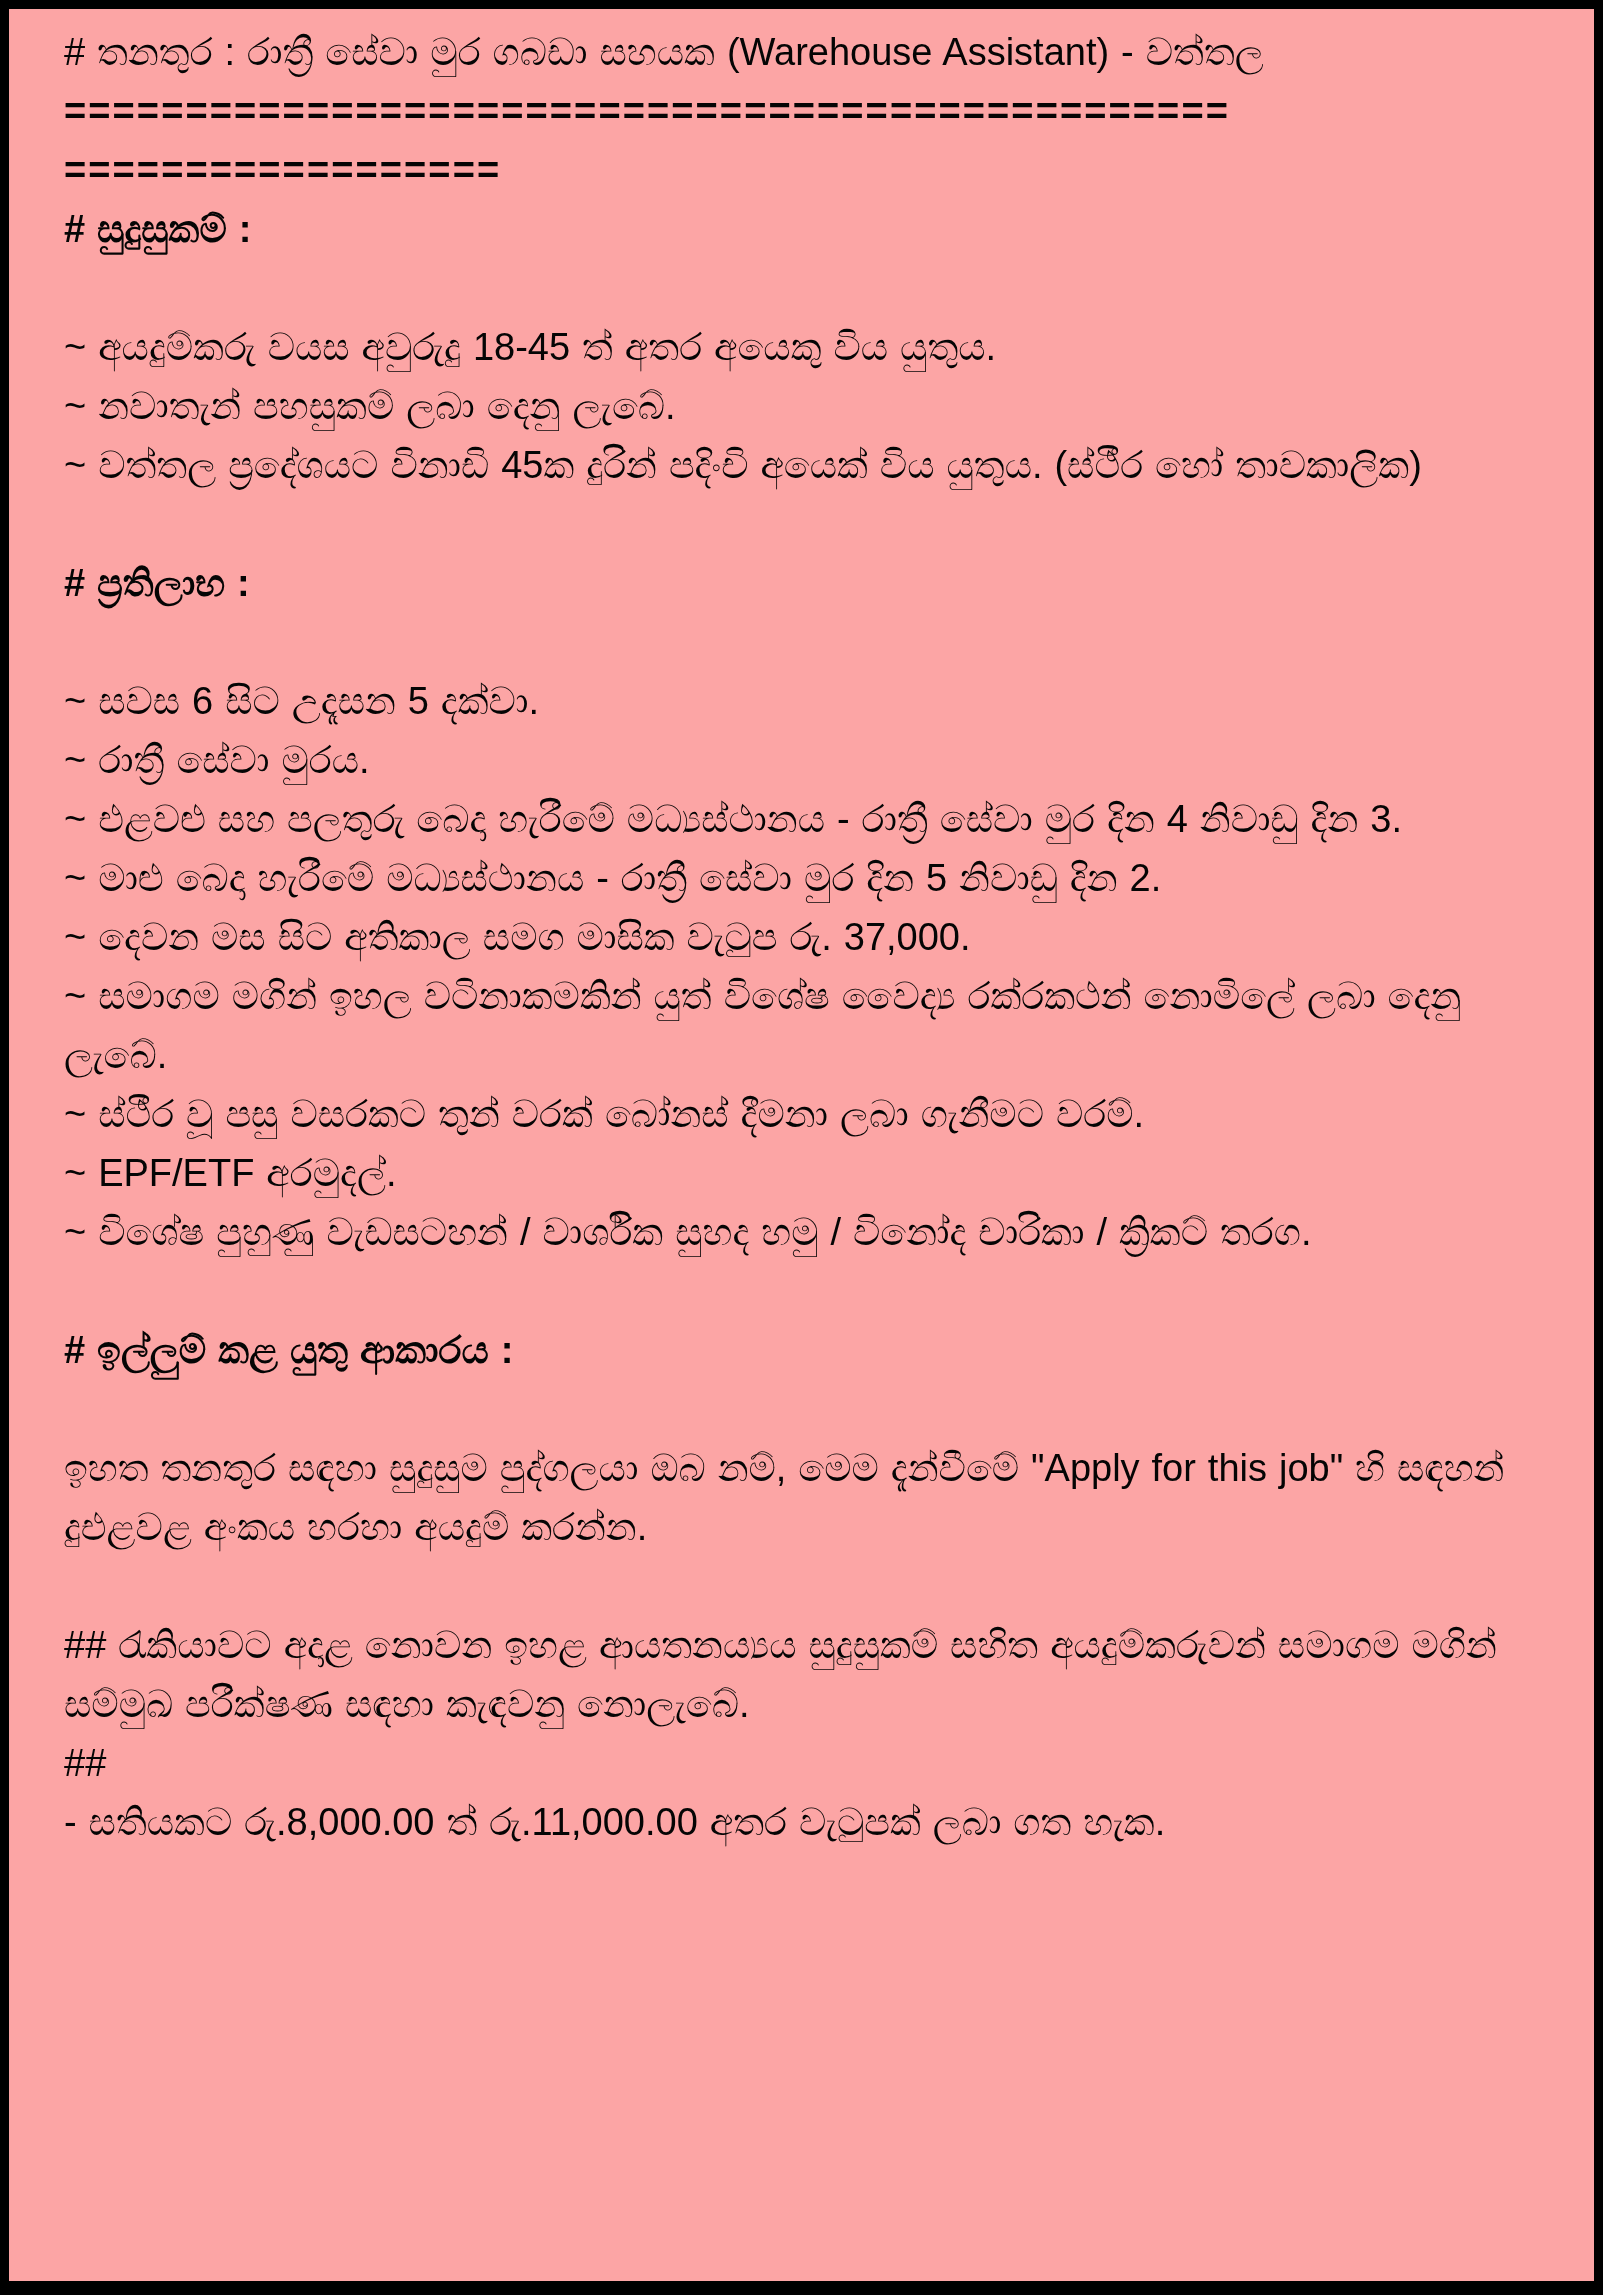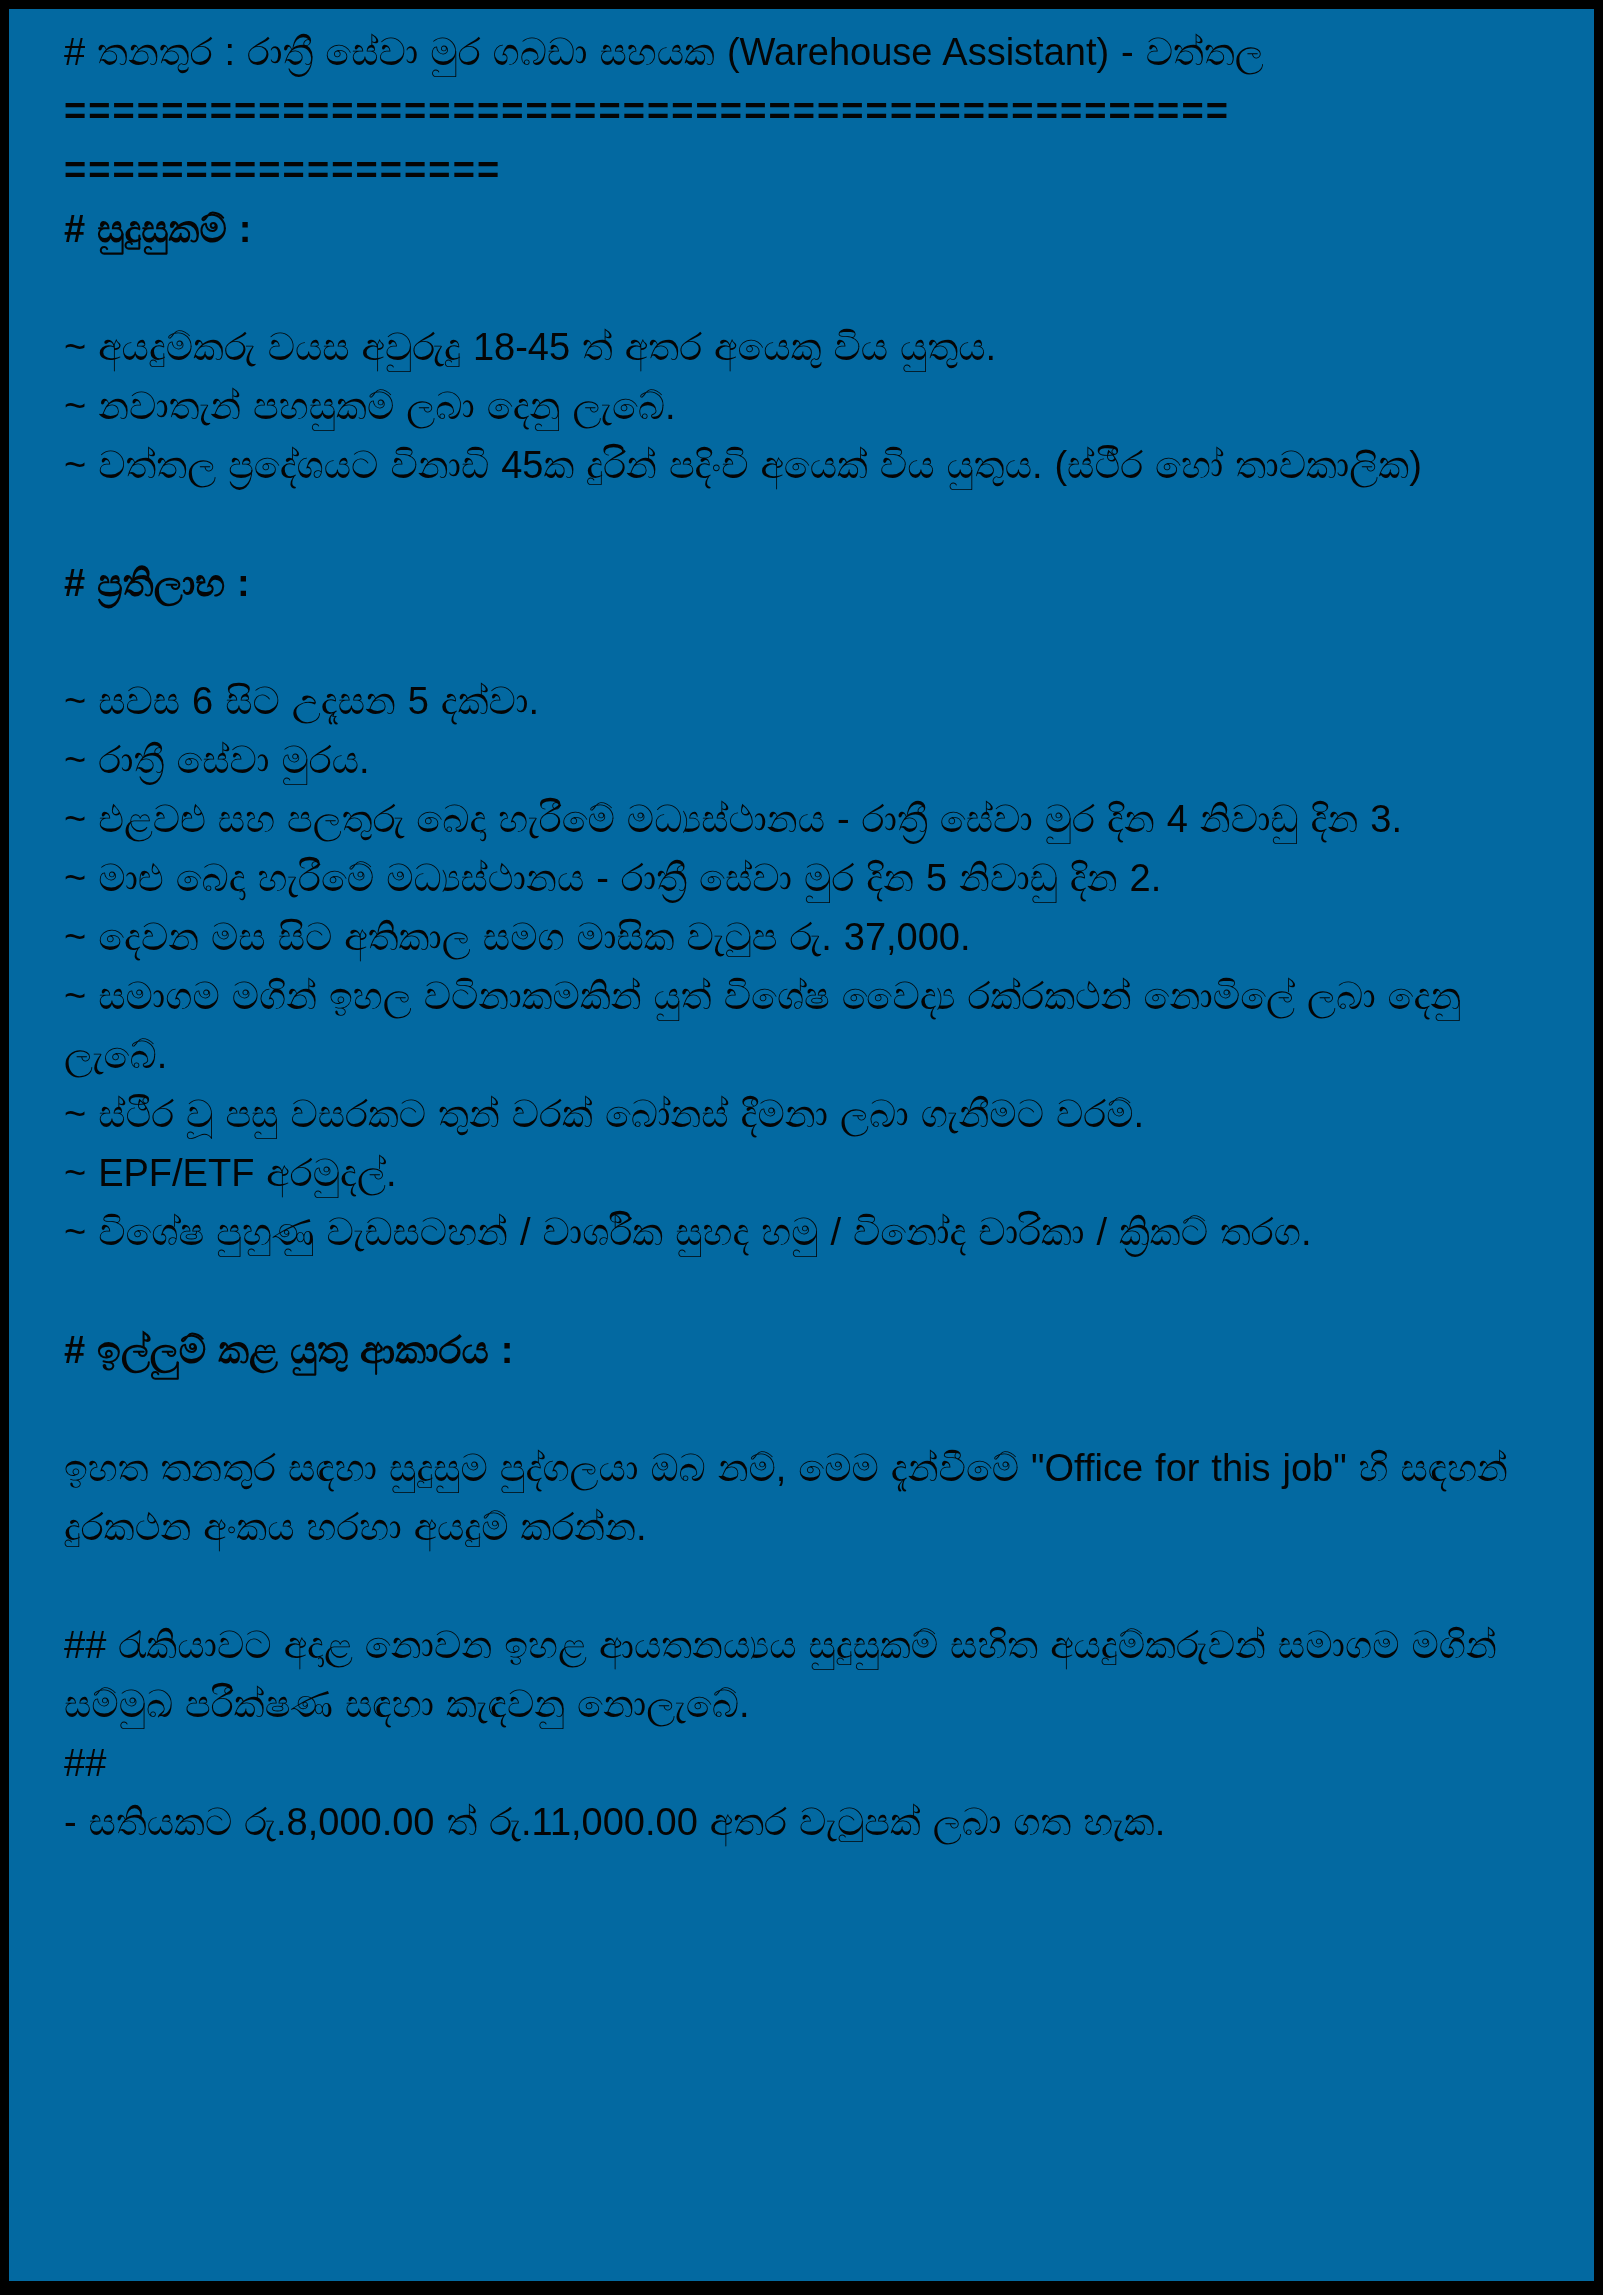--- a/index.html
+++ b/index.html
@@ -5,21 +5,21 @@
   html, body {
     margin: 0;
     padding: 0;
     background: #ffffff;
   }
   .page {
     position: relative;
     width: 1603px;
     height: 2295px;
     box-sizing: border-box;
-    background: #0369a1;
+    background: #fca5a5;
     border: 9.6px solid #000000;
     border-bottom-width: 14.4px;
     padding: 13.7px 44px 0 55px;
     font-family: "Liberation Sans", "DejaVu Sans", sans-serif;
     font-size: 38px;
     line-height: 59px;
     color: #050505;
     overflow: hidden;
   }
   .page p {
@@ -81,21 +81,21 @@
     <p>~ EPF/ETF අරමුදල්.</p>
     <p>~ විශේෂ පුහුණු වැඩසටහන් / වාර්ශික සුහද හමු / විනෝද චාරිකා / ක්‍රිකට් තරග.</p>
   </div>
 
   <div class="gap"></div>
 
   <p class="heading"># ඉල්ලුම් කළ යුතු ආකාරය :</p>
 
   <div class="gap"></div>
 
-  <p>ඉහත තනතුර සඳහා සුදුසුම පුද්ගලයා ඔබ නම්, මෙම දැන්වීමේ "Office for this job" හි සඳහන් දුරකථන අංකය හරහා අයදුම් කරන්න.</p>
+  <p>ඉහත තනතුර සඳහා සුදුසුම පුද්ගලයා ඔබ නම්, මෙම දැන්වීමේ "Apply for this job" හි සඳහන් දුඑළවළ අංකය හරහා අයදුම් කරන්න.</p>
 
   <div class="gap"></div>
 
   <p>## රැකියාවට අදාළ නොවන ඉහළ ආයතනය්‍යය සුදුසුකම් සහිත අයදුම්කරුවන් සමාගම මගින් සම්මුඛ පරීක්ෂණ සඳහා කැඳවනු නොලැබේ.</p>
 
   <p>##</p>
 
   <p>- සතියකට රු.8,000.00 ත් රු.11,000.00 අතර වැටුපක් ලබා ගත හැක.</p>
 
 </div>

